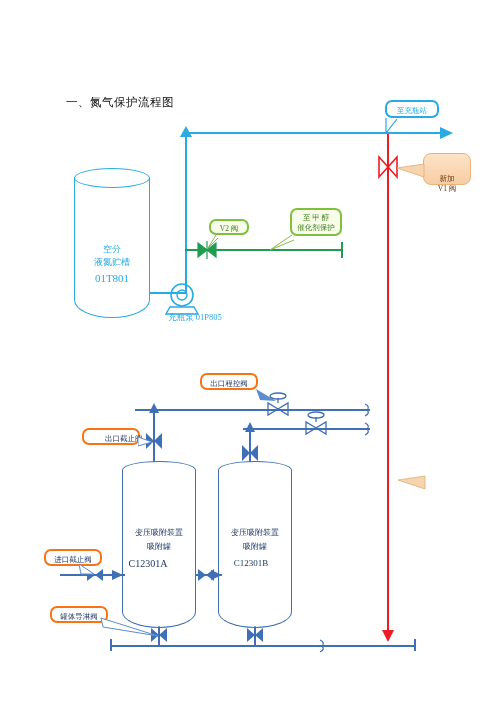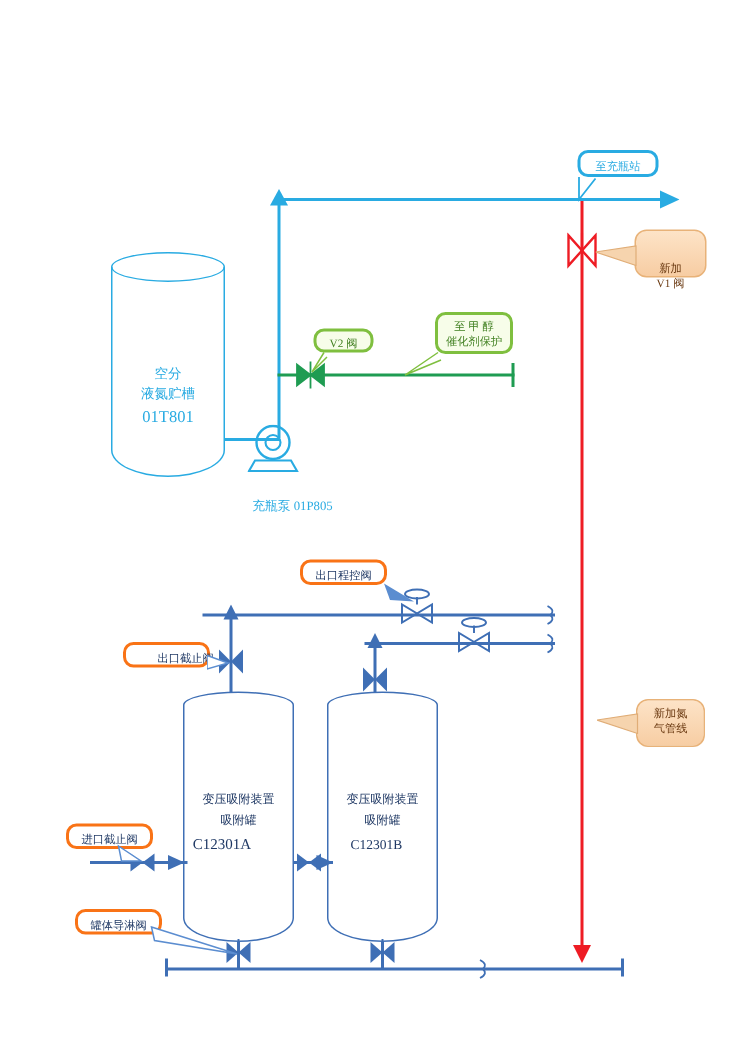--- a/index.html
+++ b/index.html
@@ -46,20 +46,21 @@
   .vessel-top{position:absolute;border:1.3px solid #3f6fb5;border-radius:50%;
       box-sizing:border-box;background:#fff;}
 
   .pump{position:absolute;}
 </style>
 </head>
 <body>
 
 <div class="page">
 
+  <div class="doc-subtitle">一、氮气保护流程图</div>
 
   <div class="canvas">
 
     <div class="ln cy" style="left:185px;top:132px;width:2px;height:160px;"></div>
 
     <svg style="position:absolute;left:179px;top:126px;" width="14" height="14">
       <polygon points="7,0 13,11 1,11" fill="#29abe2"></polygon>
     </svg>
 
     <div class="ln cy" style="left:185px;top:132px;width:258px;height:2px;"></div>
@@ -85,42 +86,38 @@
     </svg>
 
     <div class="callout orange" style="left:423px;top:153px;width:48px;height:32px;padding-top:20px;">
       <div>新加</div>
       <div>V1 阀</div>
     </div>
     <svg style="position:absolute;left:397px;top:162px;" width="28" height="18">
       <polygon points="0,6 27,2 27,15" fill="#f6d4ae" stroke="#e0ad77" stroke-width="0.8"></polygon>
     </svg>
 
-    <div class="callout orange" style="left:424px;top:466px;width:46px;height:32px;padding-top:4px;">
-      <div>新加氮</div>
-      <div>气管线</div>
-    </div>
     <svg style="position:absolute;left:398px;top:474px;" width="28" height="18">
       <polygon points="0,6 27,2 27,15" fill="#f6d4ae" stroke="#e0ad77" stroke-width="0.8"></polygon>
     </svg>
 
     <div class="ellipse" style="left:74px;top:168px;width:76px;height:20px;"></div>
     <div class="tank" style="left:74px;top:178px;width:76px;height:140px;border-top:none;border-radius:0 0 38px 38px/0 0 18px 18px;"></div>
     <div class="lbl tankTxt" style="left:74px;top:243px;width:76px;">空分</div>
     <div class="lbl tankTxt" style="left:74px;top:256px;width:76px;">液氮贮槽</div>
     <div class="lbl tankTxt" style="left:74px;top:271px;width:76px;font-size:11px;">01T801</div>
 
     <div class="ln cy" style="left:150px;top:292px;width:36px;height:2px;"></div>
 
     <svg class="pump" style="left:165px;top:283px;" width="42" height="32">
       <circle cx="17" cy="12" r="11" fill="none" stroke="#29abe2" stroke-width="1.6"></circle>
       <circle cx="17" cy="12" r="5" fill="none" stroke="#29abe2" stroke-width="1.4"></circle>
       <polygon points="5,24 29,24 33,31 1,31" fill="none" stroke="#29abe2" stroke-width="1.4"></polygon>
     </svg>
-    <div class="lbl pumpTxt" style="left:140px;top:332px;width:110px;">充瓶泵 01P805</div>
+    <div class="lbl pumpTxt" style="left:140px;top:312px;width:110px;">充瓶泵 01P805</div>
 
     <div class="ln gr" style="left:185px;top:249px;width:158px;height:2px;"></div>
 
     <svg style="position:absolute;left:196px;top:240px;" width="22" height="20">
       <polygon points="2,3 2,17 11,10" fill="#1f9c52" stroke="#1f9c52" stroke-width="1.2"></polygon>
       <polygon points="20,3 20,17 11,10" fill="#1f9c52" stroke="#1f9c52" stroke-width="1.2"></polygon>
       <line x1="11" y1="1" x2="11" y2="19" stroke="#1f9c52" stroke-width="1.2"></line>
     </svg>
 
     <div class="ln gr" style="left:341px;top:242px;width:2px;height:16px;"></div>

